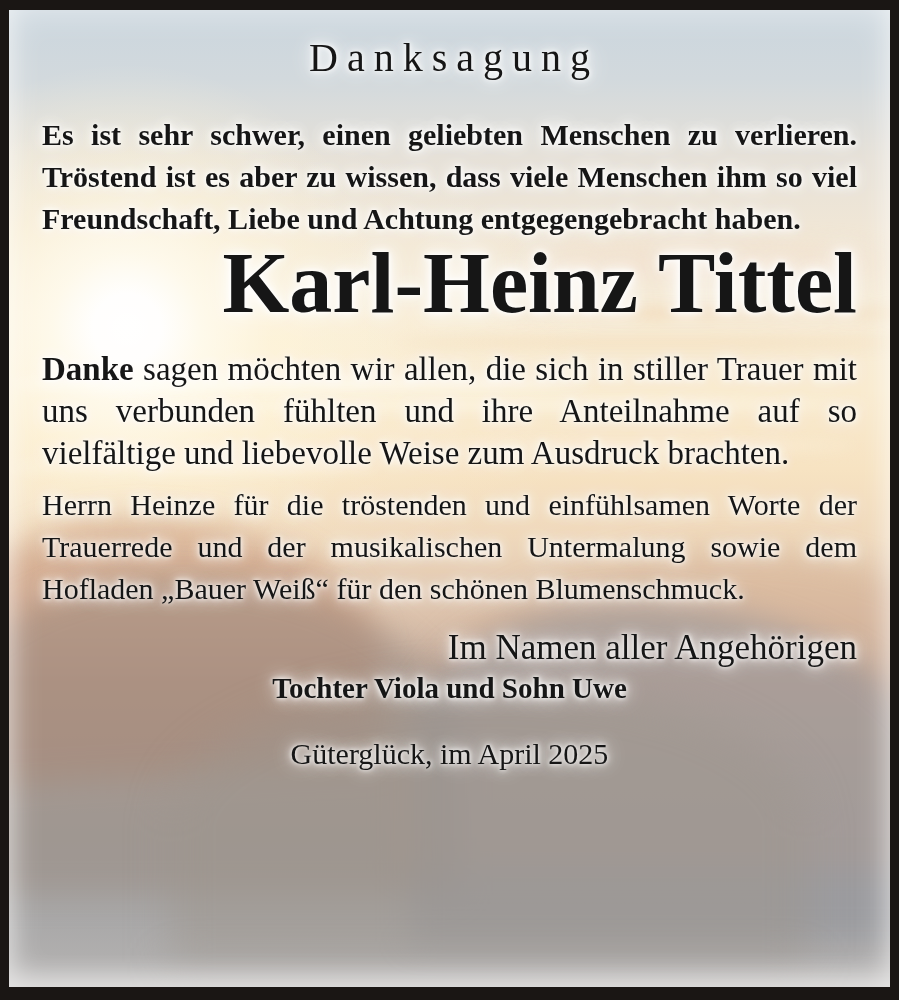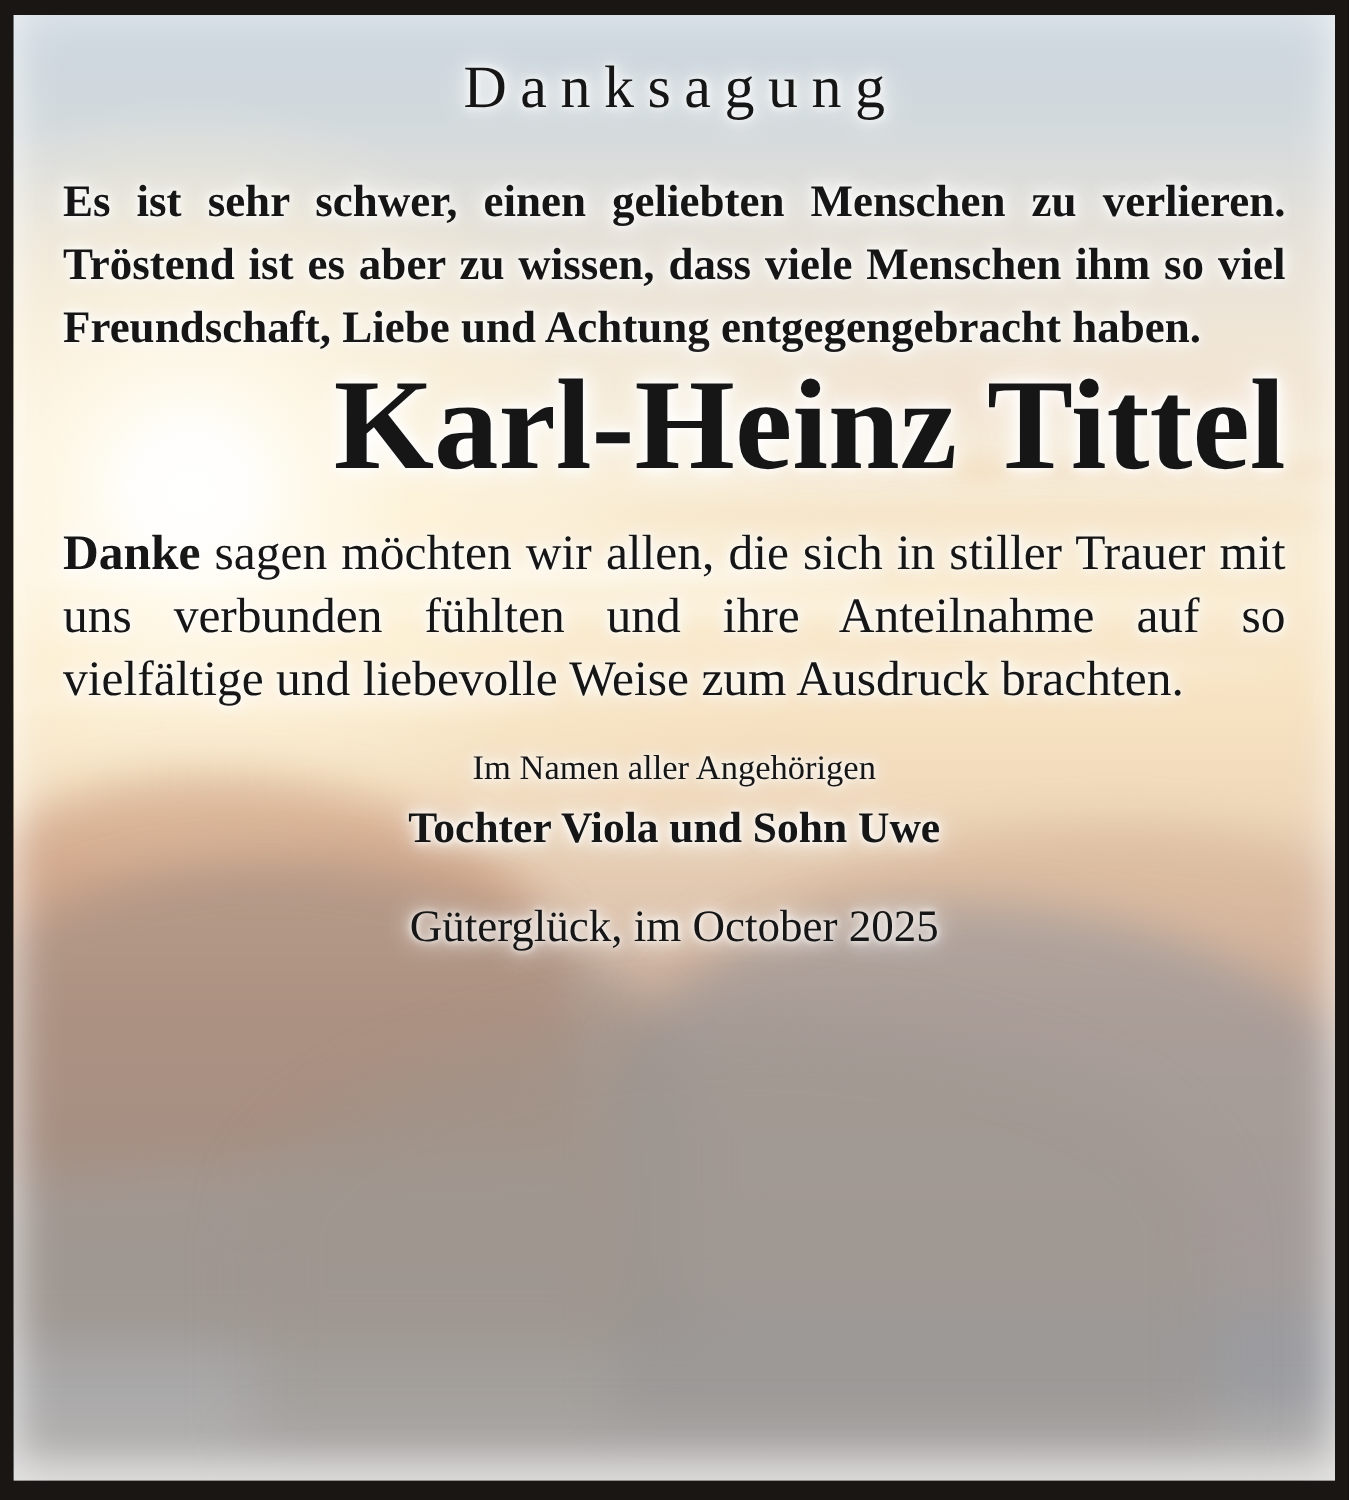--- a/index.html
+++ b/index.html
@@ -167,23 +167,23 @@
   }
   .special {
     margin: 10px 0 0;
     font-size: 30px;
     line-height: 42px;
     text-align: justify;
   }
   .special span { display: block; }
   .closing-line {
     margin: 18px 0 0;
-    font-size: 23px;
+    font-size: 35px;
     line-height: 40px;
-    text-align: center;
+    text-align: right;
   }
   .family-line {
     margin: 0;
     font-size: 29px;
     line-height: 40px;
     font-weight: bold;
     text-align: center;
     font-family: Liberation Serif, serif;
   }
   .place-date {
@@ -218,23 +218,24 @@
 
       <h1 class="type-heading glow-strong">Danksagung</h1>
 
       <p class="intro glow">Es ist sehr schwer, einen geliebten Menschen zu verlieren. Tröstend ist es aber zu wissen, dass viele Menschen ihm so viel Freundschaft, Liebe und Achtung entgegengebracht haben.</p>
 
       <div class="deceased-name glow-strong">Karl-Heinz Tittel</div>
 
       <p class="thanks glow"><span class="lead">Danke</span><span> sagen möchten wir allen, die sich in stiller Trauer mit uns verbunden fühlten und ihre Anteilnahme auf so vielfältige und liebevolle Weise zum Ausdruck brachten.</span></p>
 
       <p class="special glow">
+        <span>Herrn Heinze für die tröstenden und einfühlsamen Worte der Trauerrede und der musikalischen Untermalung sowie dem Hofladen „Bauer Weiß“ für den schönen Blumenschmuck.</span>
       </p>
 
       <p class="closing-line glow">Im Namen aller Angehörigen</p>
 
       <p class="family-line glow">Tochter Viola und Sohn Uwe</p>
 
-      <p class="place-date glow">Güterglück, im October 2025</p>
+      <p class="place-date glow">Güterglück, im April 2025</p>
 
     </div>
   </div>
 </div>
 
 </body></html>

